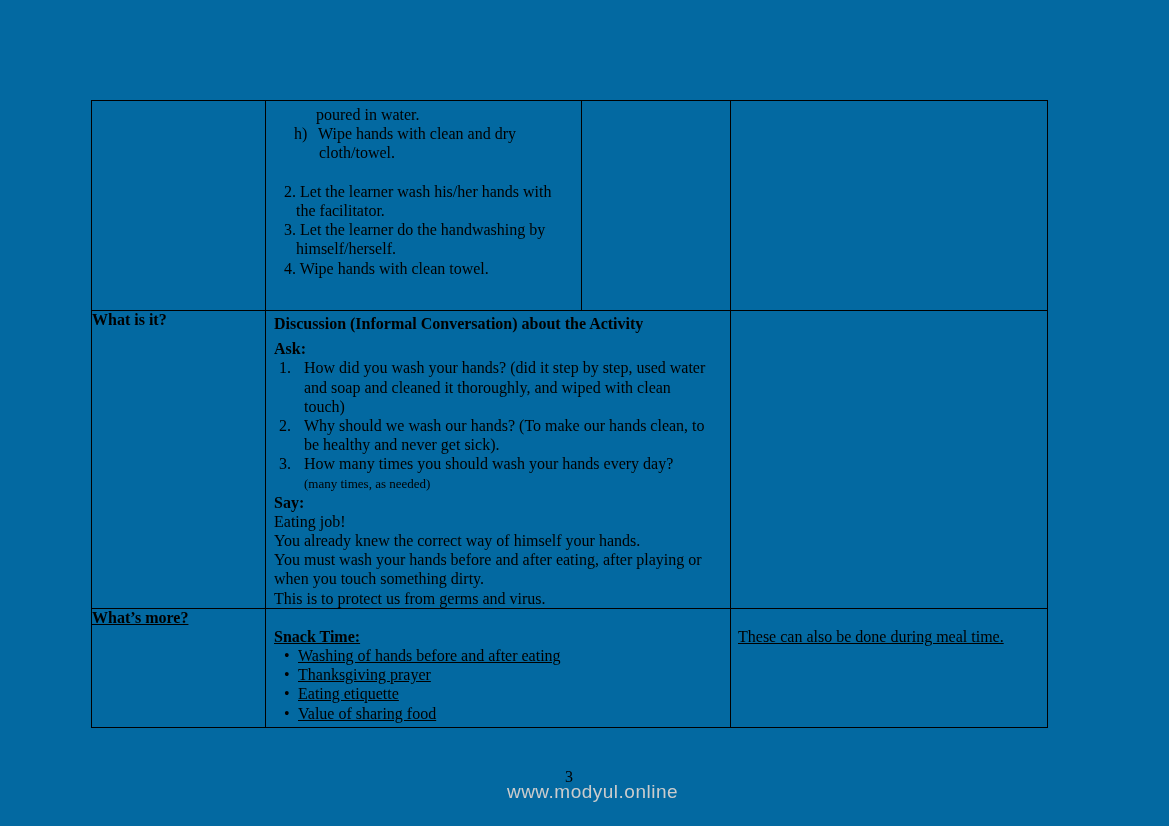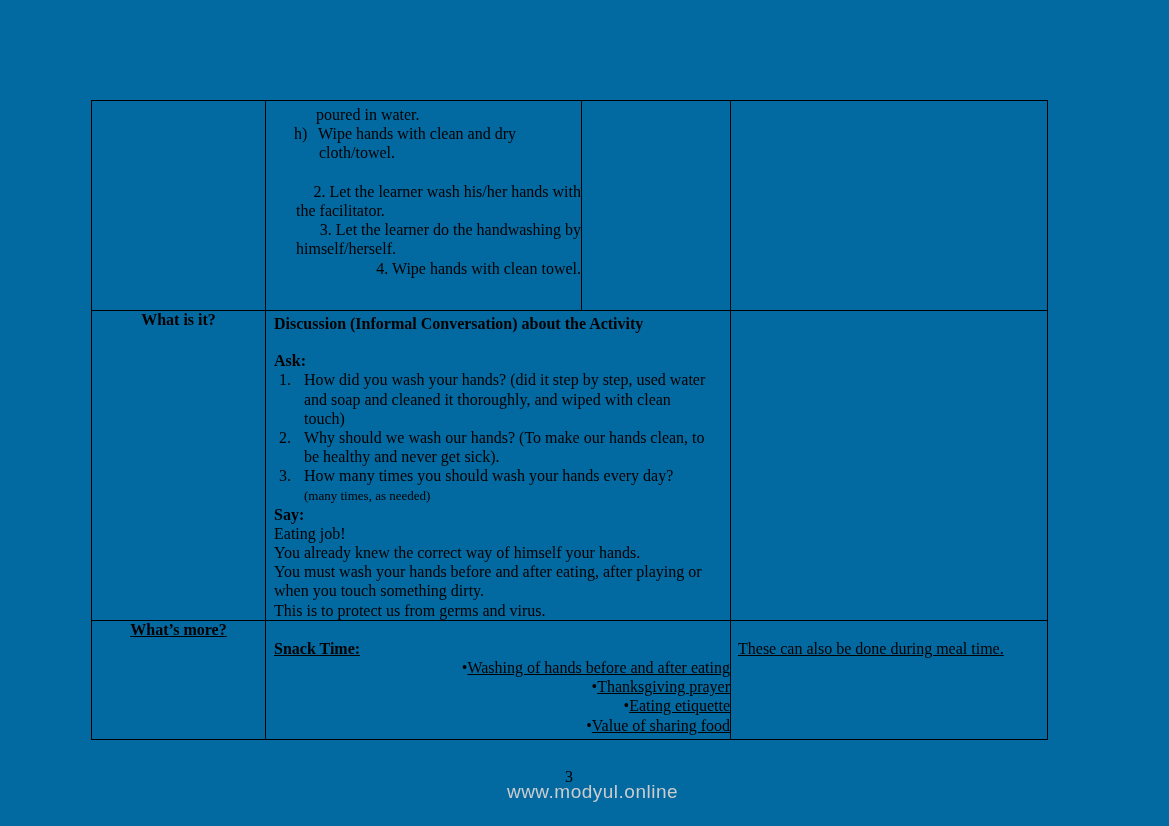--- a/index.html
+++ b/index.html
@@ -26,40 +26,40 @@
   }
   table.lesson td {
     border: 1.5px solid #000000;
     vertical-align: top;
     padding: 0;
     font-size: 16px;
     overflow: hidden;
   }
   td.label-cell {
     vertical-align: middle;
-    text-align: center;
+    text-align: left;
     font-weight: bold;
   }
   .cell-inner { padding: 4px 0 0 8px; }
   .cell-inner-r2 { padding: 3px 0 0 8px; }
   .cell-inner-r3 { padding: 18px 0 0 8px; }
   .cell-inner-note { padding: 18px 6px 0 7px; }
   .ln {
     white-space: nowrap;
     height: 19.2px;
     line-height: 19.2px;
   }
   .b { font-weight: bold; }
   .small { font-size: 13px; }
-  .hd { margin-bottom: 18px; }
+  .hd { margin-bottom: 6px; }
   
   .p42 { padding-left: 42px; }
   .p45 { padding-left: 45px; }
   .p20 { padding-left: 20px; }
-  .p10 { padding-left: 10px; text-align: right; }
+  .p10 { padding-left: 10px; }
   .p22 { padding-left: 22px; }
   .p5  { padding-left: 5px; }
   .p30 { padding-left: 30px; }
   .mk24 { display: inline-block; width: 24px; }
   .mk25 { display: inline-block; width: 25px; }
   .mkb  { display: inline-block; width: 14px; }
   .footer-pagenum {
     position: absolute;
     left: 91px;
     width: 956px;

